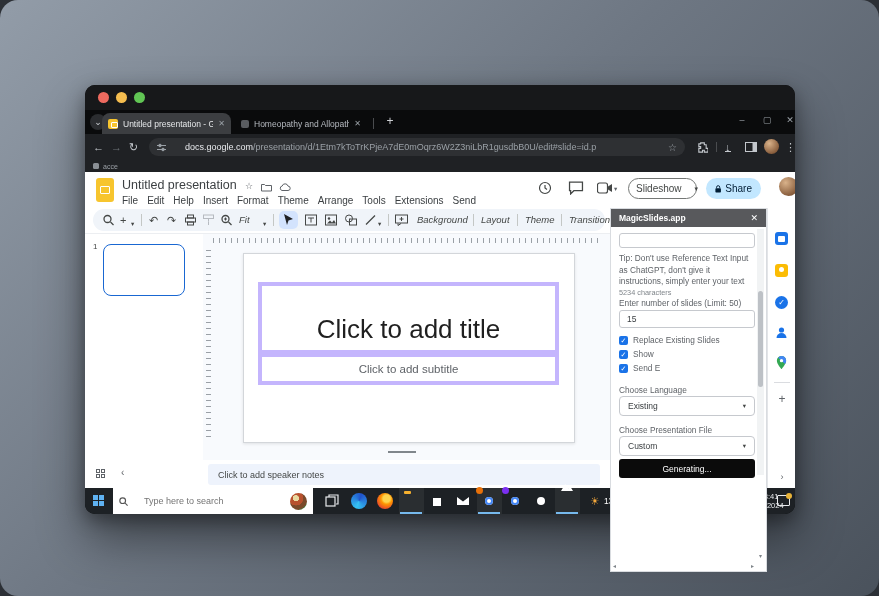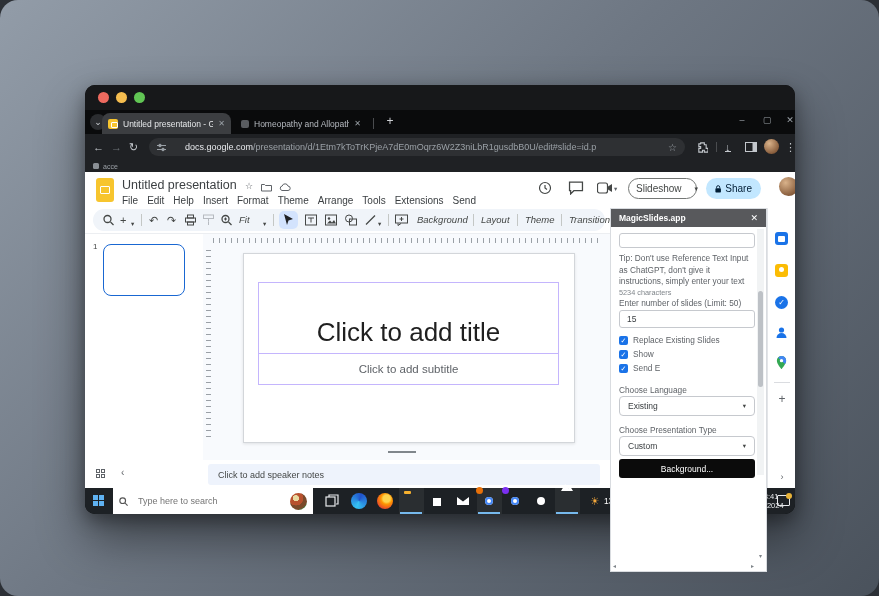--- a/index.html
+++ b/index.html
@@ -70,21 +70,21 @@
   
   .work{position:absolute;left:0;top:61px;right:0;height:227px;background:#f8fafd;border-top:1px solid #eceef1;}
   .filmstrip{position:absolute;left:0;top:0;width:118px;height:227px;background:#fff;}
   .thumb{position:absolute;left:18px;top:10px;width:80px;height:50px;background:#fff;border:1.6px solid #1967d2;border-radius:8px;}
   .thumb-num{position:absolute;left:8px;top:8px;font-size:8px;color:#444746;}
   .hruler{position:absolute;left:128px;top:4px;width:388px;height:5px;
     background:repeating-linear-gradient(90deg,#9aa0a6 0 1px,transparent 1px 6px);}
   .vruler{position:absolute;left:121px;top:16px;width:5px;height:190px;
     background:repeating-linear-gradient(180deg,#9aa0a6 0 1px,transparent 1px 6px);}
   .slide{position:absolute;left:158px;top:19px;width:330px;height:188px;background:#fff;border:1px solid #d3d6da;box-shadow:0 1px 3px rgba(0,0,0,.10);}
-  .ph{position:absolute;left:14px;width:301px;border:1px solid #c4b5fd;box-sizing:border-box;display:flex;justify-content:center;}
+  .ph{position:absolute;left:14px;width:301px;border:4px solid #c4b5fd;box-sizing:border-box;display:flex;justify-content:center;}
   .ph-title{top:28px;height:72px;align-items:flex-end;padding-bottom:5px;font-size:26px;color:#1f1f1f;}
   .ph-sub{top:99px;height:32px;align-items:center;font-size:11.5px;color:#5f6368;}
   .draghandle{position:absolute;left:303px;top:217px;width:28px;height:2px;background:#80868b;}
   
   .notesbar{position:absolute;left:0;top:288px;right:0;height:28px;background:#fff;}
   .gridico{position:absolute;left:11px;top:9px;width:10px;height:10px;}
   .gridico i{position:absolute;width:4px;height:4px;border:1px solid #5f6368;box-sizing:border-box;}
   .notesbox{position:absolute;left:123px;top:4px;width:392px;height:21px;background:#eef3fc;border-radius:3px;
     display:flex;align-items:center;padding-left:10px;box-sizing:border-box;font-size:9px;color:#444746;}
   .collapse{position:absolute;left:36px;top:7px;font-size:10px;color:#5f6368;}
@@ -125,21 +125,21 @@
   .r-keep{background:#fbbc04;border-radius:3px;}
   .r-keep:after{content:"";position:absolute;left:4px;top:3px;width:5px;height:5px;background:#fff;border-radius:50%;}
   .r-tasks{background:#1a73e8;border-radius:50%;color:#fff;font-size:8px;line-height:13px;text-align:center;}
   .r-divider{position:absolute;left:6px;width:16px;height:1px;background:#dadce0;}
   .r-plus{position:absolute;left:0;width:28px;text-align:center;font-size:12px;color:#5f6368;}
   .r-chev{position:absolute;left:0;bottom:6px;width:28px;text-align:center;font-size:9px;color:#5f6368;}
   
   .taskbar{position:absolute;left:0;top:403px;right:0;height:26px;background:#1d2125;}
   .startbtn{position:absolute;left:8px;top:7px;width:11px;height:11px;display:grid;grid-template-columns:5px 5px;grid-gap:1px;}
   .startbtn i{width:5px;height:5px;background:#5fb2f2;}
-  .tsearch{position:absolute;left:28px;top:0;width:200px;height:26px;background:#fff;display:flex;align-items:center;padding:0 6px;box-sizing:border-box;gap:8px;}
+  .tsearch{position:absolute;left:28px;top:0;width:200px;height:26px;background:#fff;display:flex;align-items:center;padding:0 6px;box-sizing:border-box;gap:14px;}
   .tsearch input{border:none;outline:none;flex:1;font-size:9px;font-family:inherit;color:#333;background:transparent;min-width:0;}
   .bowl{width:17px;height:17px;border-radius:50%;flex:none;
     background:radial-gradient(circle at 35% 30%,#e8d9a0 0 18%,#b8512e 19% 45%,#7a4a2b 46% 72%,#4d6b35 73%);}
   .tv{position:absolute;top:6px;width:14px;height:14px;}
   .appico{position:absolute;top:5px;width:16px;height:16px;border-radius:3px;}
   .active-app{position:absolute;top:24px;height:2px;background:#76b9ed;}
   .hl{position:absolute;top:0;width:25px;height:26px;background:rgba(255,255,255,.06);}
   .i-edge{background:conic-gradient(from 200deg,#35c3f3,#2052cb,#35c3f3);border-radius:50%;}
   .i-ff{background:radial-gradient(circle at 60% 35%,#ffd54d 0 25%,#ff9500 40%,#e8482b 75%);border-radius:50%;}
   .i-exp{background:linear-gradient(180deg,#ffd65e,#f5b02e);border-radius:2px;position:relative;}
@@ -464,26 +464,26 @@
     </div>
     <div class="chkrow" style="top:154px">
       <span class="chk">✓</span>
       <span class="chklbl">Send E</span>
     </div>
     <div class="p-lbl" style="top:176px">Choose Language</div>
     <div class="p-select" style="top:187px">
       <span>Existing</span>
       <span class="caret">▾</span>
     </div>
-    <div class="p-lbl" style="top:216px">Choose Presentation Type</div>
+    <div class="p-lbl" style="top:216px">Choose Presentation File</div>
     <div class="p-select" style="top:227px">
       <span>Custom</span>
       <span class="caret">▾</span>
     </div>
-    <div class="p-btn">Background...</div>
+    <div class="p-btn">Generating...</div>
     <div class="vscroll">
         <div class="vthumb"></div>
       </div>
     <span class="vcar" style="bottom:12px">▾</span>
     <div class="hscroll">
       <span>◂</span>
       <span>▸</span>
     </div>
   </div>
 

